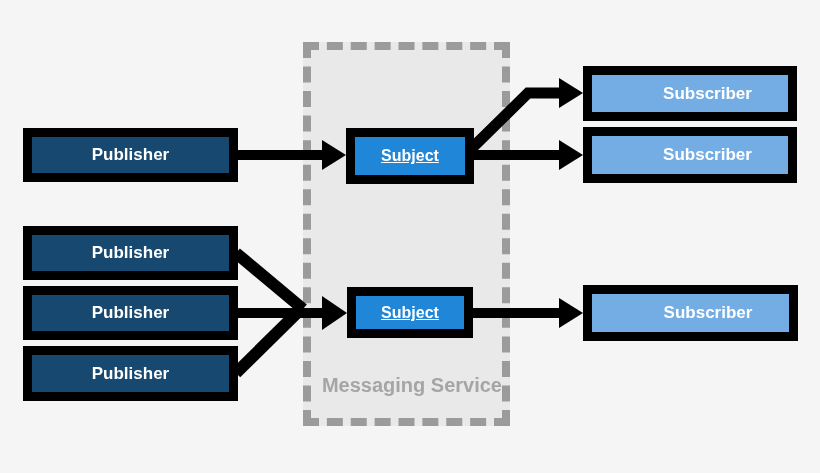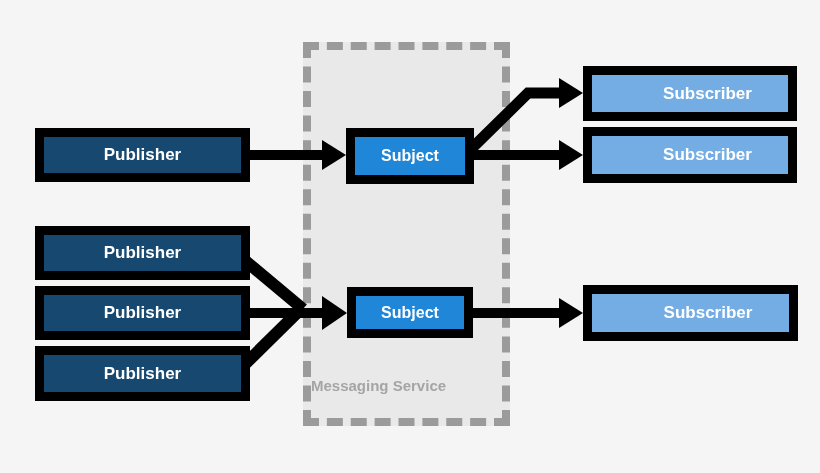--- a/index.html
+++ b/index.html
@@ -31,23 +31,23 @@
     width:207px; height:384px;
     background:var(--broker-fill);
     border:8px dashed var(--broker-border);
     box-sizing:border-box;
     z-index:0;
   }
   .broker-label{
     position:absolute;
     left:0; right:0;
     bottom:22px;
-    text-align:left;
+    text-align:right;
     font-weight:bold;
-    font-size:15px;
+    font-size:20px;
     line-height:21px;
     color:var(--broker-label);
   }
   .arrows{
     position:absolute;
     left:0; top:0;
     z-index:1;
   }
   .shaft{
     stroke:var(--arrow);
@@ -63,22 +63,22 @@
     box-sizing:border-box;
     border:9px solid var(--box-border);
     display:flex;
     align-items:center;
     justify-content:center;
     color:#ffffff;
     font-weight:bold;
     font-size:17px;
     z-index:2;
   }
-  .publisher{ background:var(--publisher-fill); width:215px; height:54px;margin-left:12px; }
-  .subject{ background:var(--subject-fill); font-size:16px; }
+  .publisher{ background:var(--publisher-fill); width:215px; height:54px; }
+  .subject{ background:var(--subject-fill); font-size:16px;text-decoration:underline; }
   .subscriber{ background:var(--subscriber-fill); width:214px; height:55px;padding-left:35px; }
 </style>
 </head>
 <body>
 
 <div class="stage">
 
   <div class="broker">
     <div class="broker-label">
       <div>Messaging Service</div>

